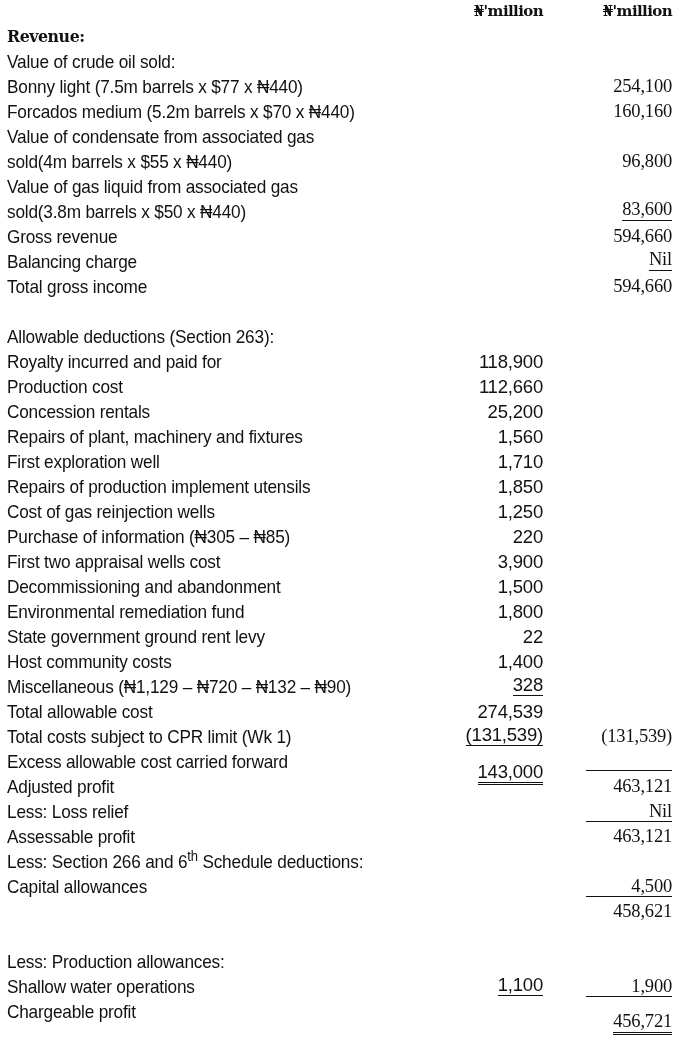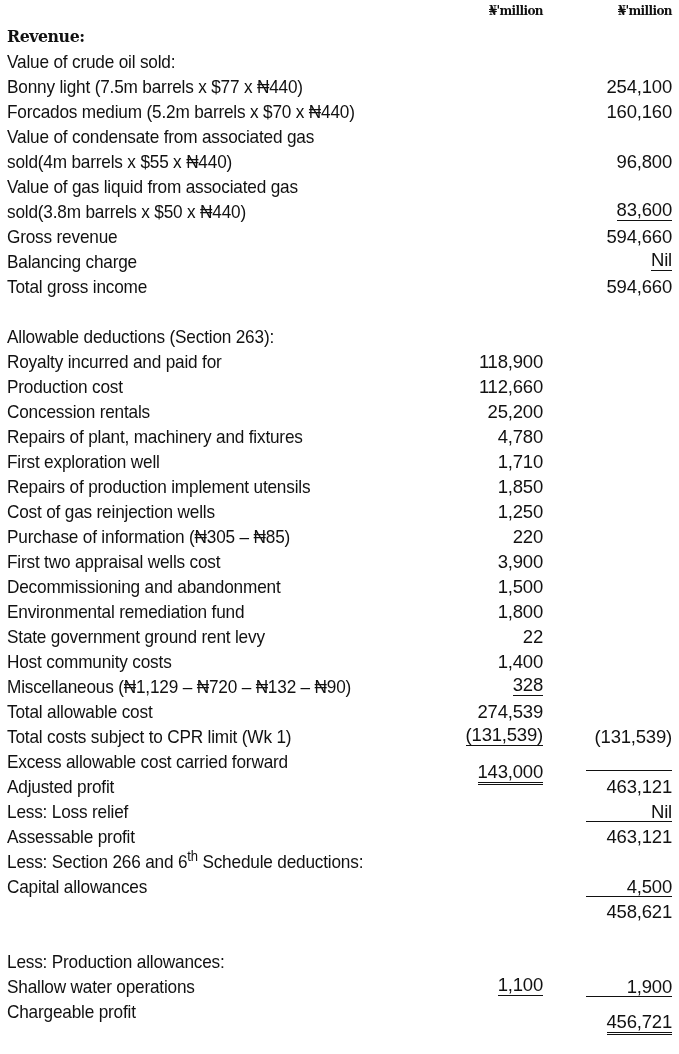--- a/index.html
+++ b/index.html
@@ -10,22 +10,22 @@
   }
   .doc { position:absolute; left:0; top:0; width:679px; }
   .row {
     position:relative; height:25px; line-height:25px;
     font-size:18.5px; letter-spacing:-0.2px;
   }
   .row.header { height:24px; line-height:22px; }
   .lbl { position:absolute; left:7px; top:0; white-space:nowrap; transform:scaleX(0.93); transform-origin:left center; }
   .c1, .c2 { position:absolute; top:0; text-align:right; white-space:nowrap; }
   .c1 { right:136px; }
-  .c2 { right:7px; }
-  .hdr { font-weight:bold; font-family:"DejaVu Serif", serif; font-size:12px; letter-spacing:-0.6px; }
+  .c2 { right:7px;font-family:Liberation Serif, serif; }
+  .hdr { font-weight:bold; font-family:"DejaVu Serif", serif; font-size:15px; letter-spacing:-0.6px; }
   .bold { font-weight:bold; font-family:"DejaVu Serif", serif; font-size:17px; letter-spacing:-0.5px; }
   .ul { border-bottom:1.5px solid #111; line-height:21px; }
   .dul { border-bottom:3px double #111; line-height:21px;margin-top:12px; }
   .rule { position:absolute; right:7px; width:86px; border-top:1.5px solid #111; }
   .gap { height:25px; }
   sup { font-size:14px; line-height:0; }
 </style>
 </head>
 <body>
 
@@ -91,21 +91,21 @@
   <div class="row">
     <span class="lbl">Production cost</span>
     <span class="c1">112,660</span>
   </div>
   <div class="row">
     <span class="lbl">Concession rentals</span>
     <span class="c1">25,200</span>
   </div>
   <div class="row">
     <span class="lbl">Repairs of plant, machinery and fixtures</span>
-    <span class="c1">4,780</span>
+    <span class="c1">1,560</span>
   </div>
   <div class="row">
     <span class="lbl">First exploration well</span>
     <span class="c1">1,710</span>
   </div>
   <div class="row">
     <span class="lbl">Repairs of production implement utensils</span>
     <span class="c1">1,850</span>
   </div>
   <div class="row">

